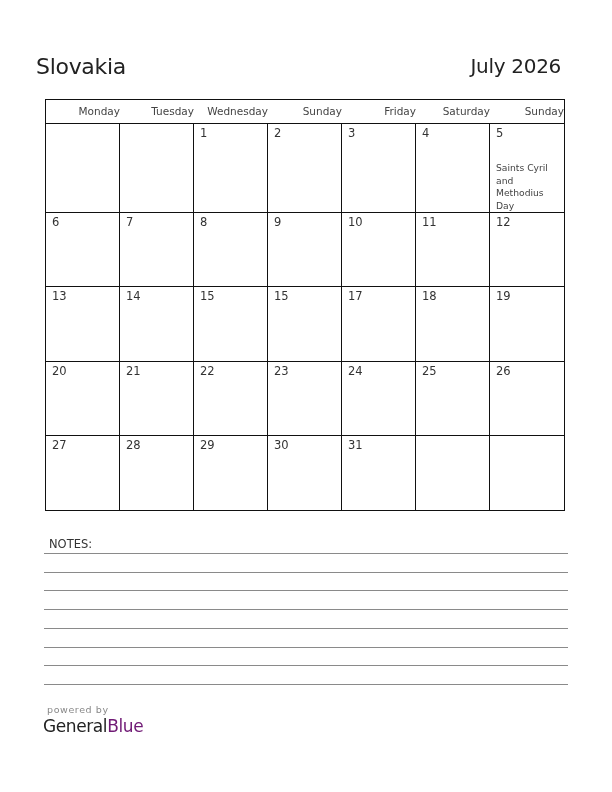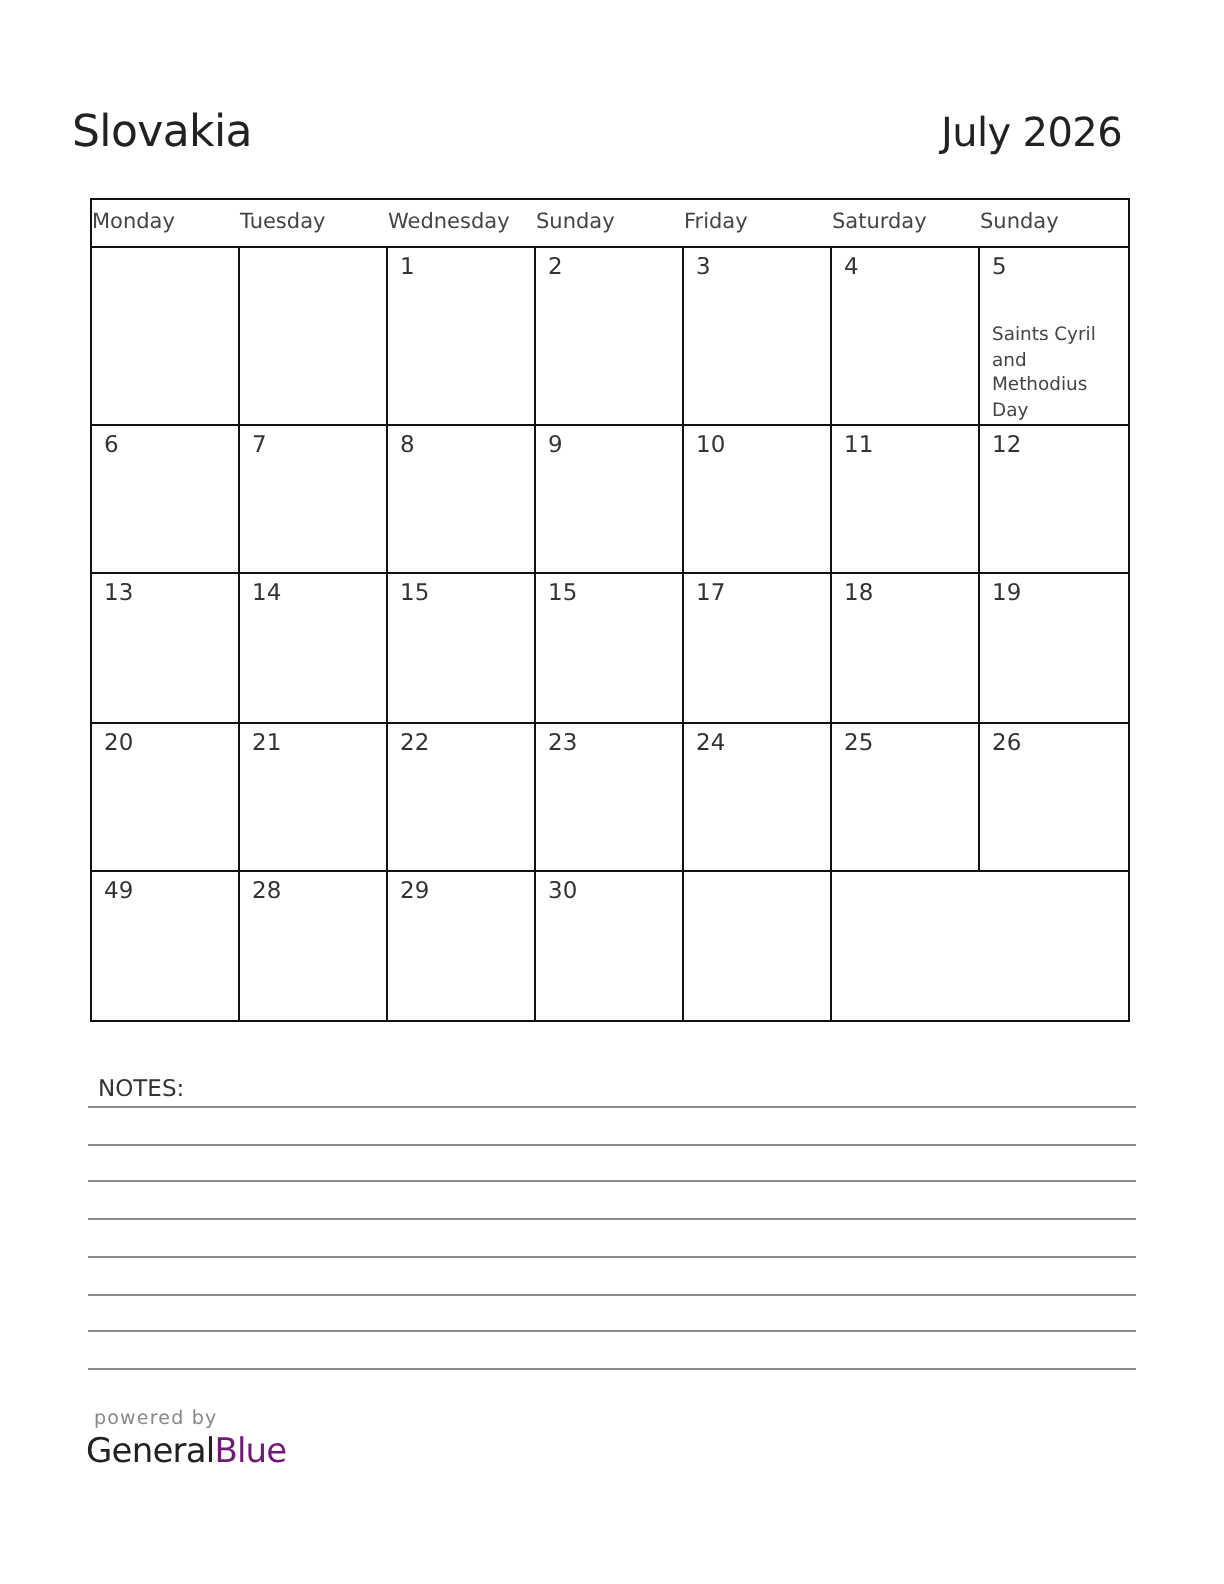--- a/index.html
+++ b/index.html
@@ -3,21 +3,21 @@
   <meta charset="utf-8">
   <style>
     html, body { margin: 0; padding: 0; background: #ffffff; }
     body { width: 612px; height: 792px; position: relative; overflow: hidden;
            font-family: "DejaVu Sans", "Liberation Sans", sans-serif; color: #333; }
     .title-country { position: absolute; left: 36px; top: 54px; font-size: 22px; color: #222; letter-spacing: -0.3px; }
     .title-month { position: absolute; right: 51px; top: 54px; font-size: 20px; color: #222; letter-spacing: -0.3px; }
     .cal { position: absolute; left: 45px; top: 99px; width: 520px; height: 412px;
            border: 1.4px solid #111; box-sizing: border-box; }
     .hdr { position: absolute; left: 0; top: 0; width: 100%; height: 24px; border-bottom: 1.4px solid #111; box-sizing: border-box; display: flex; }
-    .hdr span { flex: 1; text-align: left; font-size: 10.5px; line-height: 23px; color: #444; }
+    .hdr span { flex: 1; text-align: right; font-size: 10.5px; line-height: 23px; color: #444; }
     .grid { position: absolute; left: 0; top: 24px; width: 100%; height: calc(100% - 24px); display: grid;
             grid-template-columns: repeat(7, 1fr); grid-template-rows: repeat(5, 1fr); }
     .cell { border-right: 1.2px solid #111; border-bottom: 1.2px solid #111; box-sizing: border-box; padding: 2px 0 0 6px; position: relative; }
     .cell.last-col { border-right: none; }
     .cell.last-row { border-bottom: none; }
     .daynum { font-size: 11.5px; color: #333; line-height: 14px; display: block; }
     .holiday { font-size: 9.2px; color: #444; line-height: 12.5px; display: block; width: 60px; margin-top: 22px; }
     .notes-label { position: absolute; left: 49px; top: 537px; font-size: 11.5px; color: #333; }
     .note-line { position: absolute; left: 44px; width: 524px; height: 0; border-top: 1px solid #8a8a8a; }
     .powered { position: absolute; left: 47px; top: 704px; font-size: 9.5px; color: #888; letter-spacing: 0.6px; }
@@ -121,30 +121,33 @@
       <div class="cell">
         <span class="daynum">24</span>
       </div>
       <div class="cell">
         <span class="daynum">25</span>
       </div>
       <div class="cell last-col">
         <span class="daynum">26</span>
       </div>
       <div class="cell last-row">
-        <span class="daynum">49</span>
+        <span class="daynum">27</span>
       </div>
       <div class="cell last-row">
         <span class="daynum">28</span>
       </div>
       <div class="cell last-row">
         <span class="daynum">29</span>
       </div>
       <div class="cell last-row">
         <span class="daynum">30</span>
+      </div>
+      <div class="cell last-row">
+        <span class="daynum">31</span>
       </div>
       <div class="cell last-row">
         <span class="daynum"></span>
       </div>
       <div class="cell last-col last-row">
         <span class="daynum"></span>
       </div>
     </div>
 </div>
 

